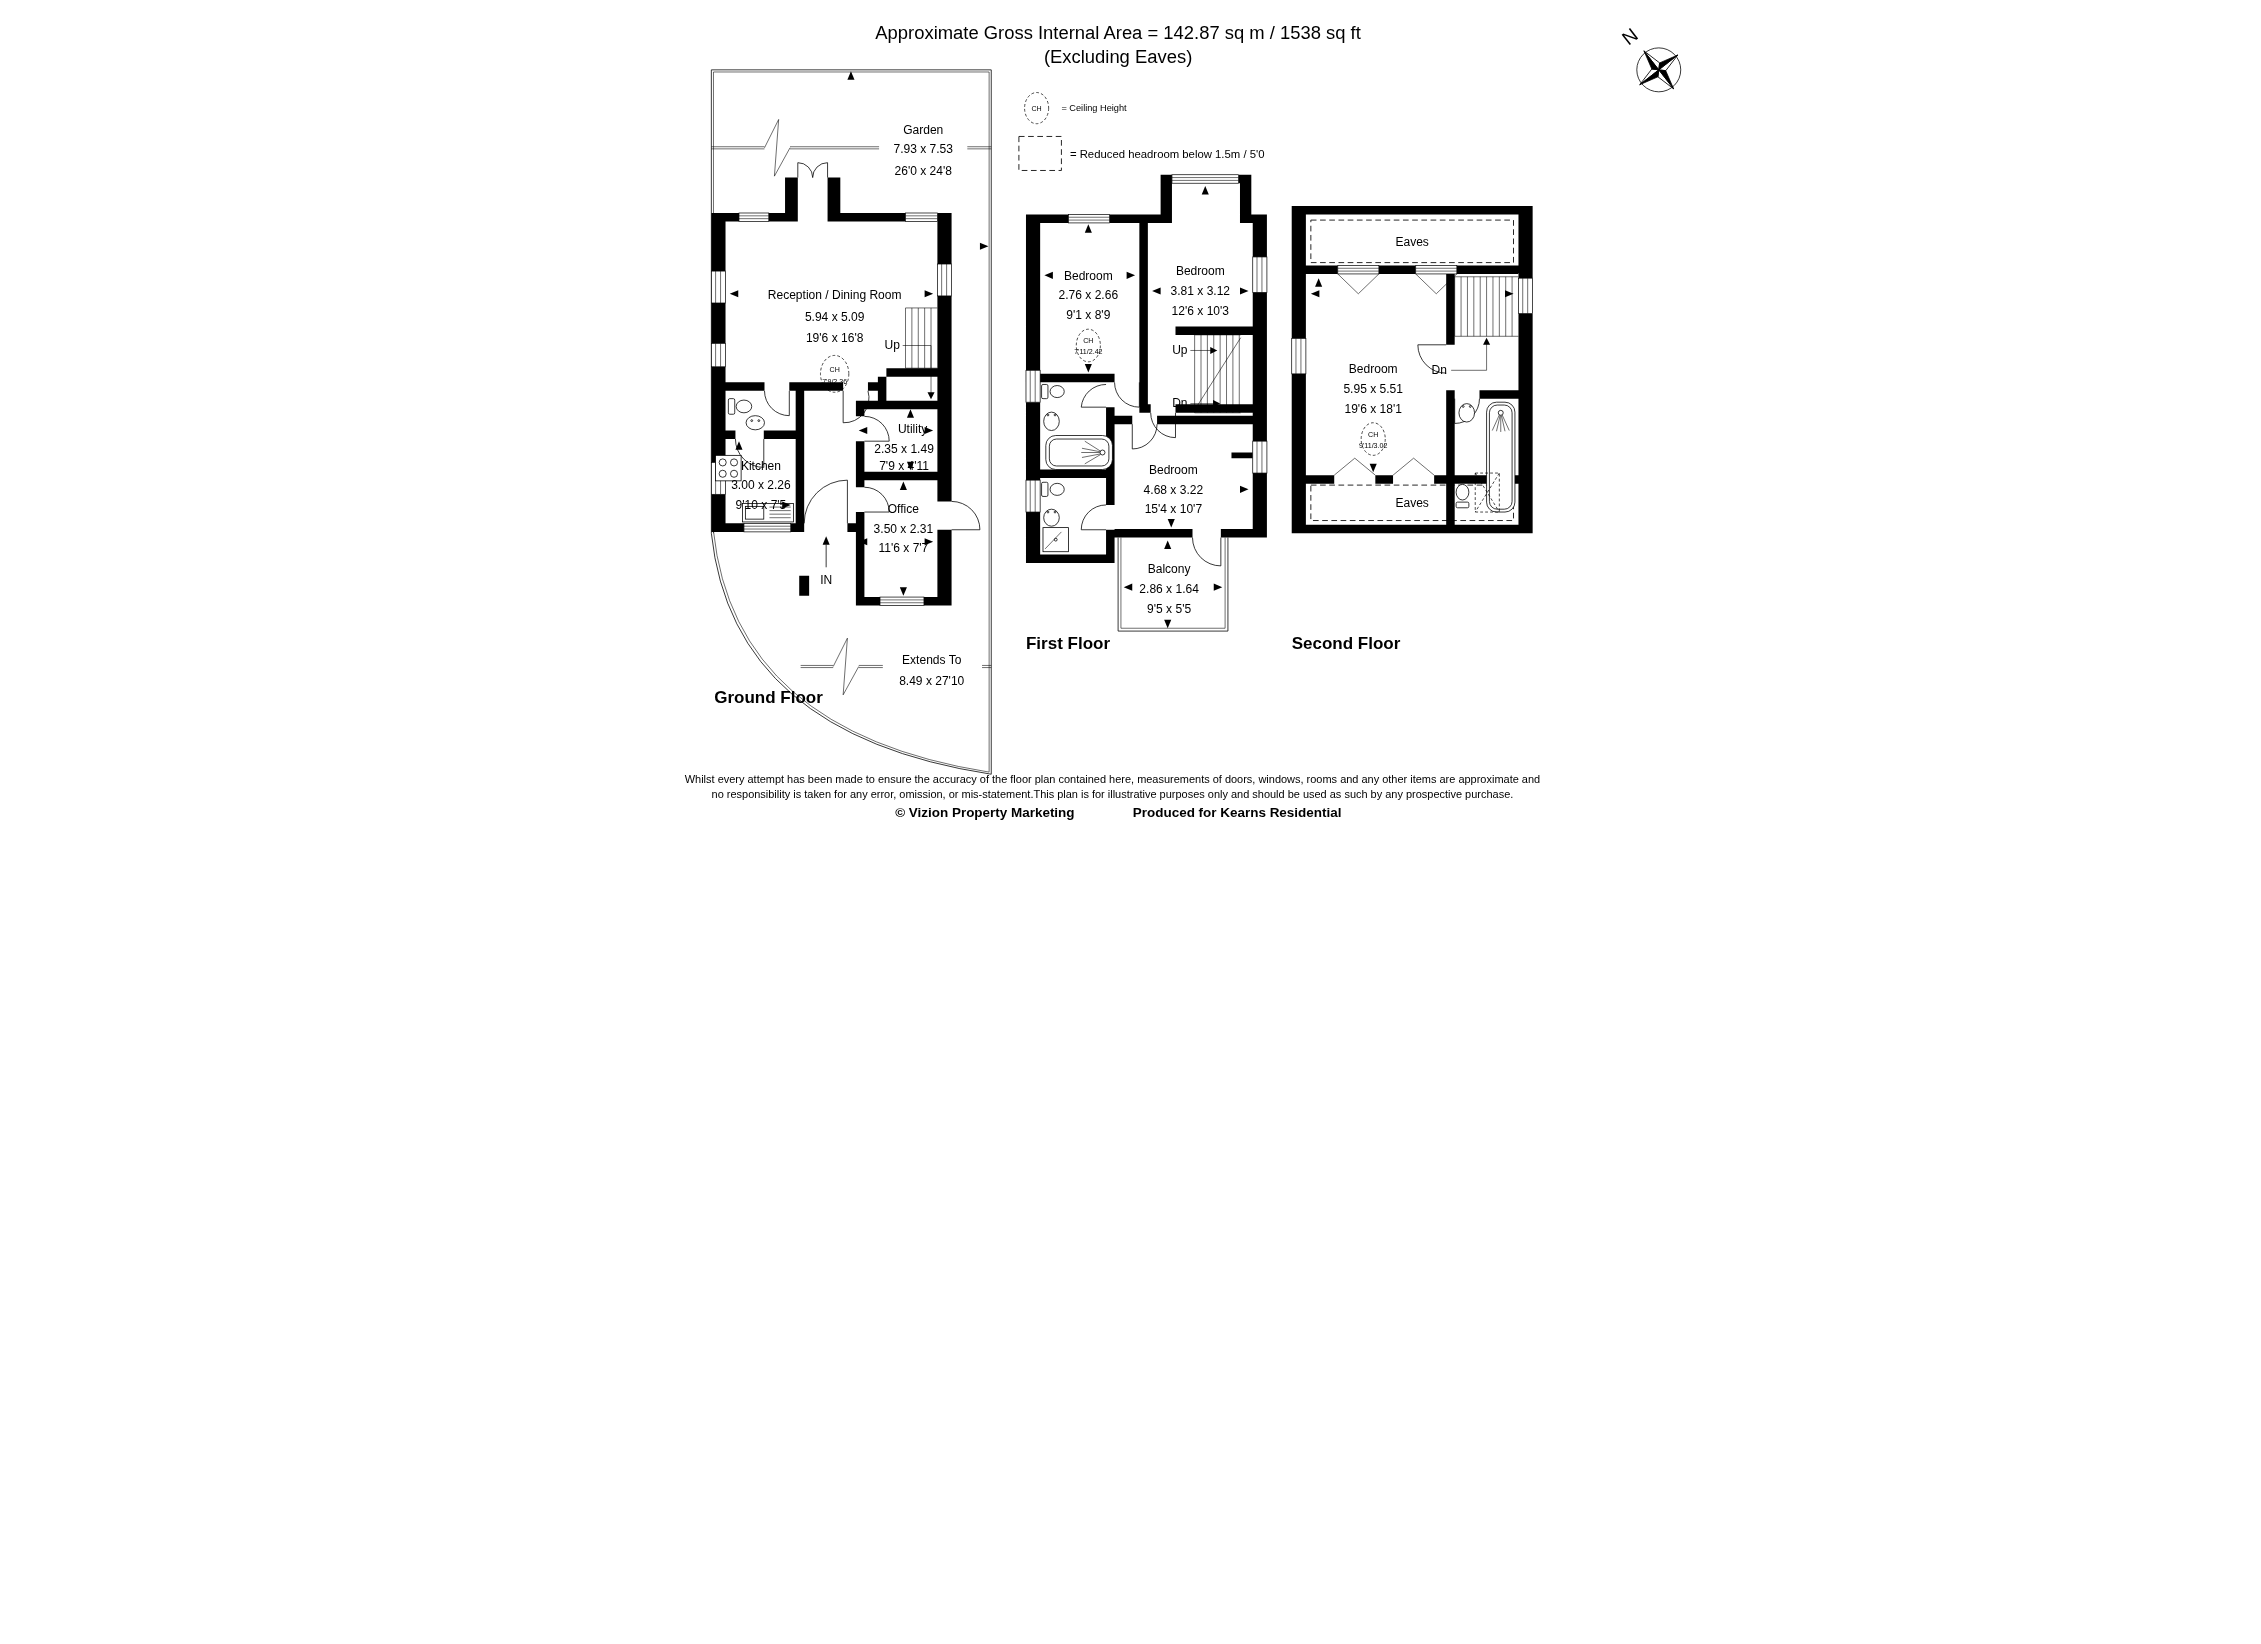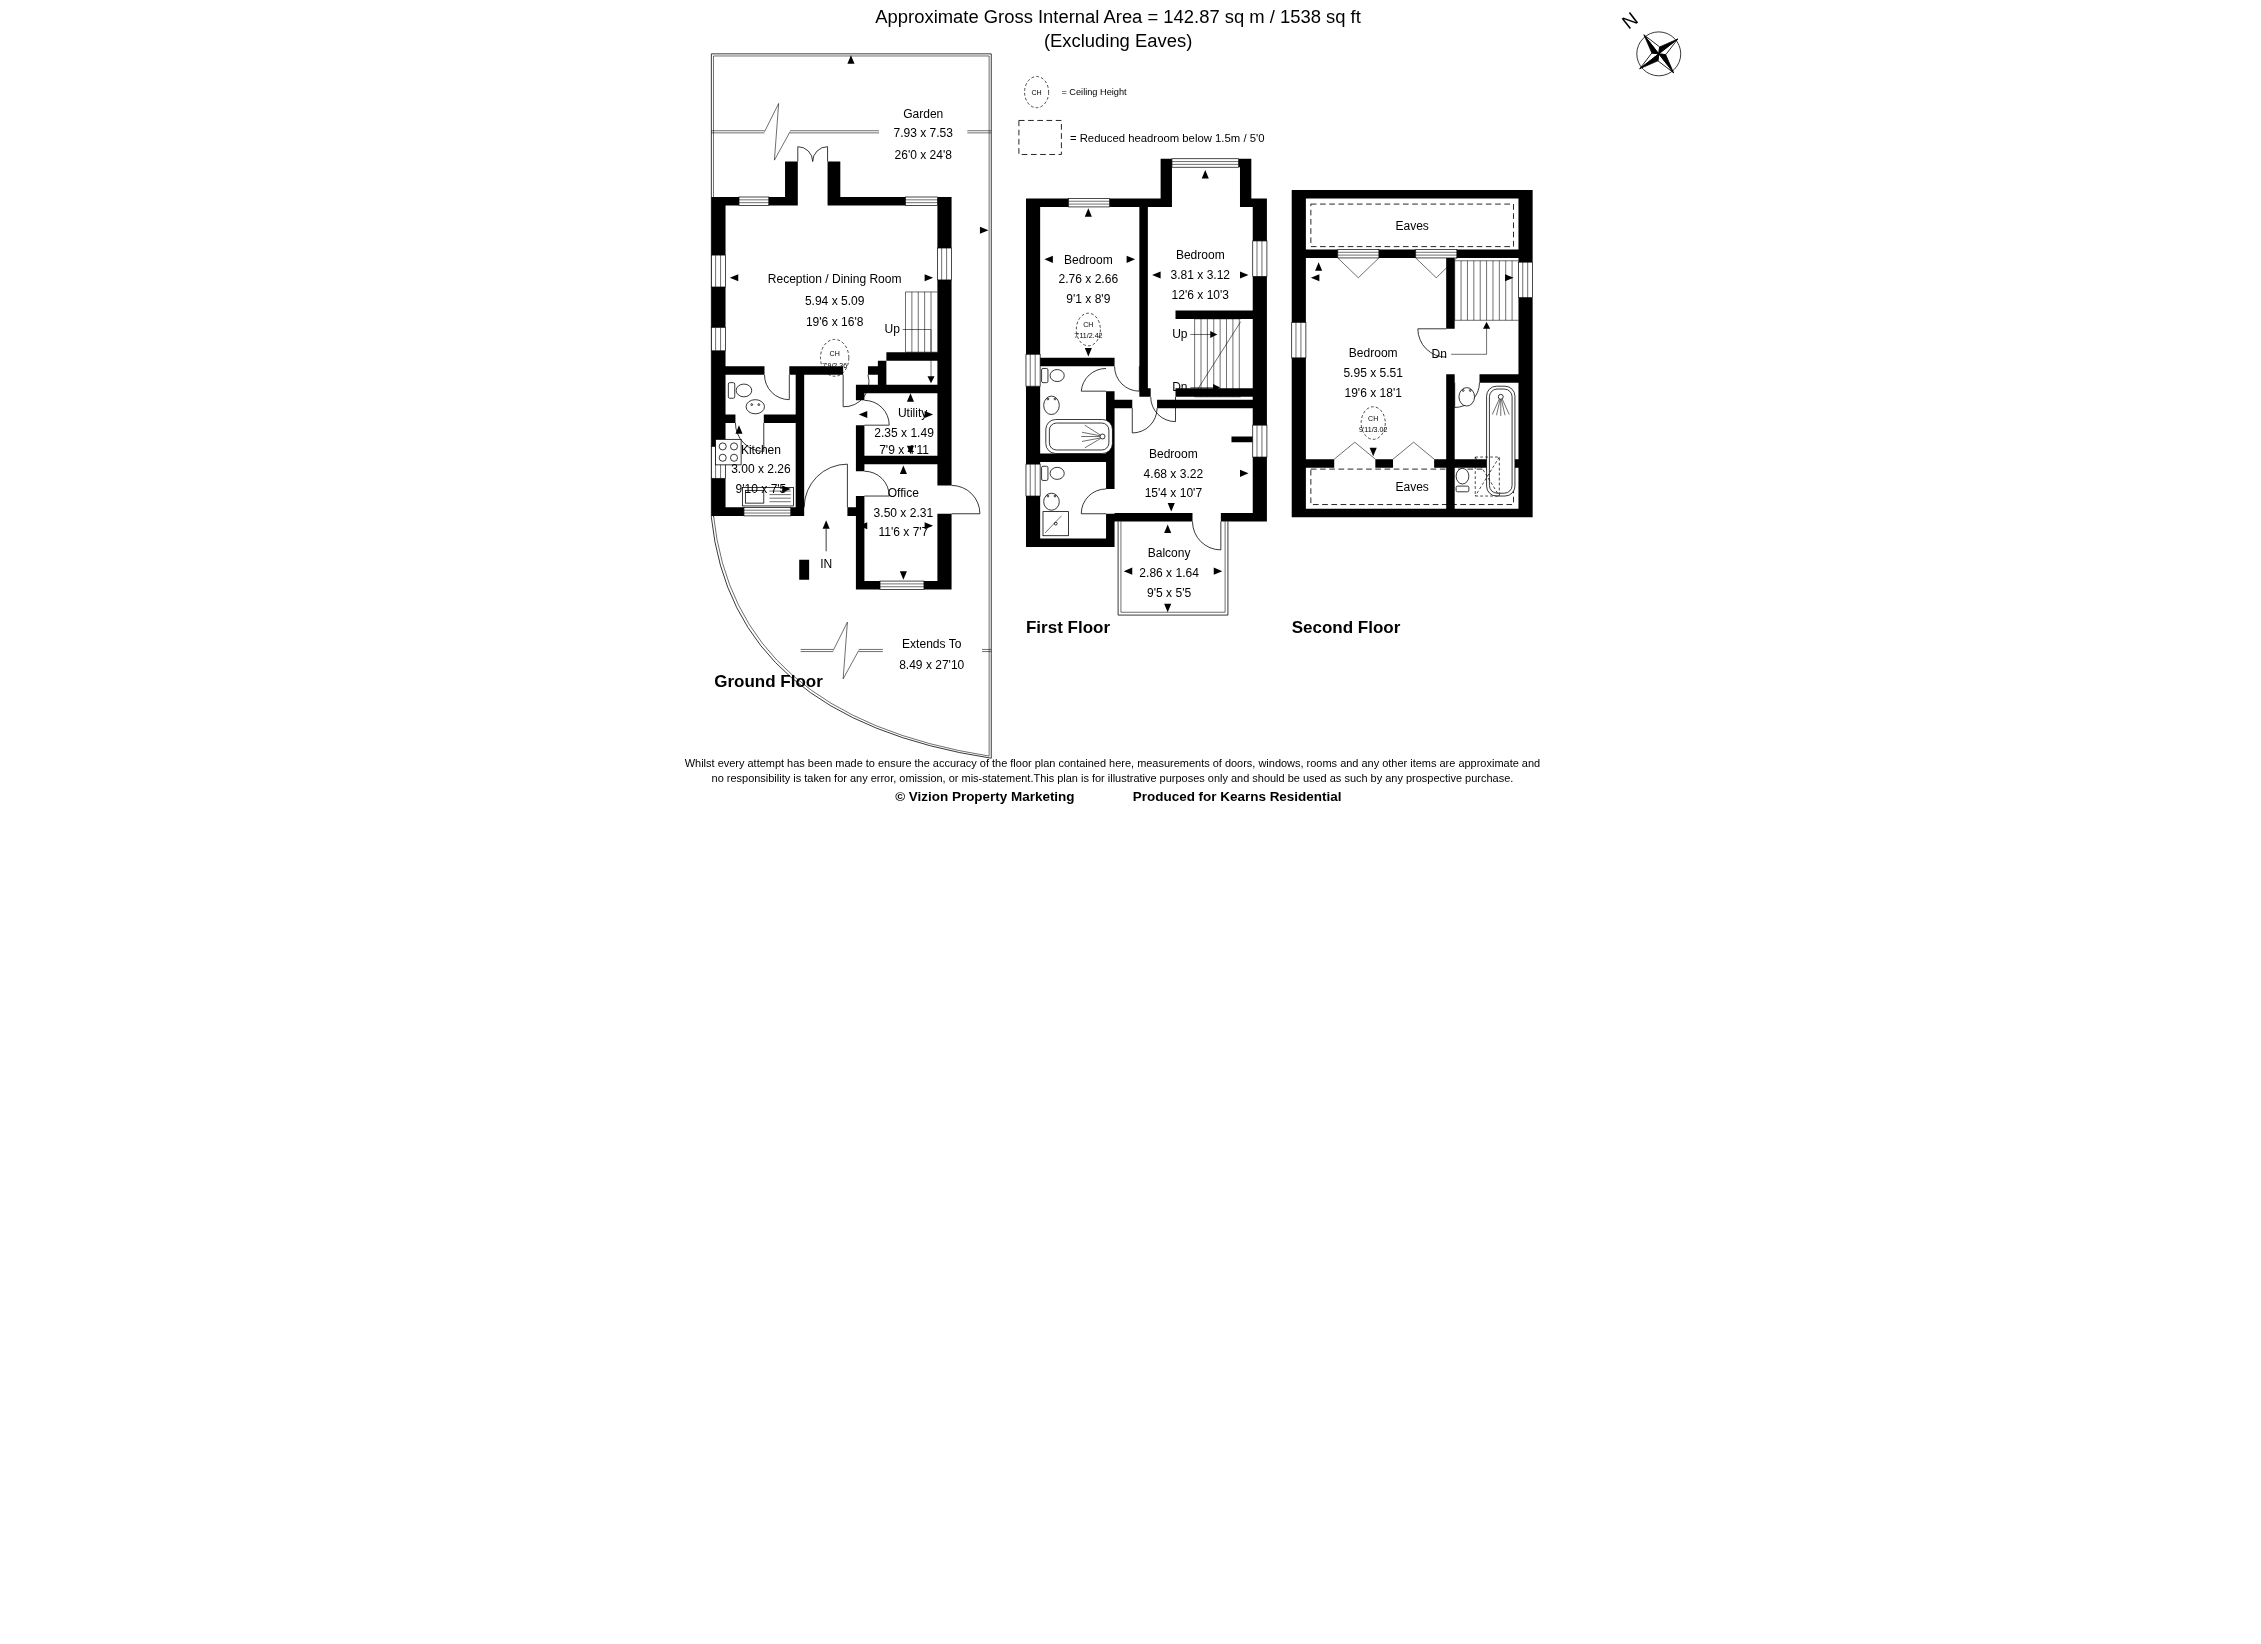--- a/index.html
+++ b/index.html
@@ -1,16 +1,16 @@
 <!DOCTYPE html>
 <html style="font-size:11.3px"><head>
 <meta charset="utf-8">
 <style>
   html,body{margin:0;padding:0;background:#fff;}
-  .page{width:1131px;height:822px;margin:0 auto;position:relative;background:#fff;}
+  .page{width:1131px;height:822px;margin:16px auto;position:relative;background:#fff;}
   svg{display:block;}
   text{font-family:"Liberation Sans","DejaVu Sans",sans-serif;fill:#000;}
   .wall{fill:#000;stroke:none;}
   .thin{fill:none;stroke:#000;stroke-width:1.1;}
   .thin75{fill:none;stroke:#000;stroke-width:0.8;}
   .win{fill:#fff;stroke:#000;stroke-width:1;}
   .fix{fill:#fff;stroke:#000;stroke-width:1.1;}
   .dashrect{fill:none;stroke:#000;stroke-width:1.2;stroke-dasharray:8,5;}
   .dashsm{fill:none;stroke:#000;stroke-width:1;stroke-dasharray:4,3;}
   .arr{fill:#000;stroke:none;}

